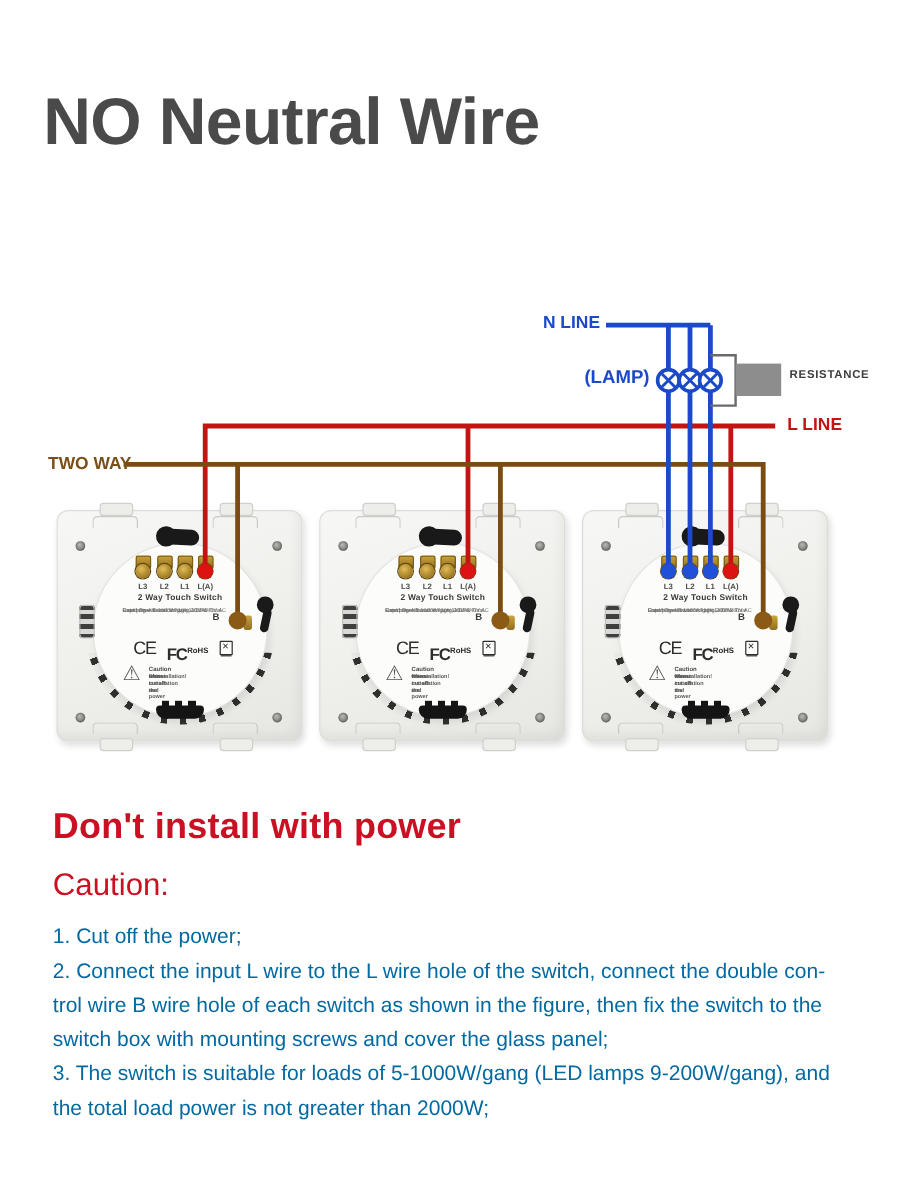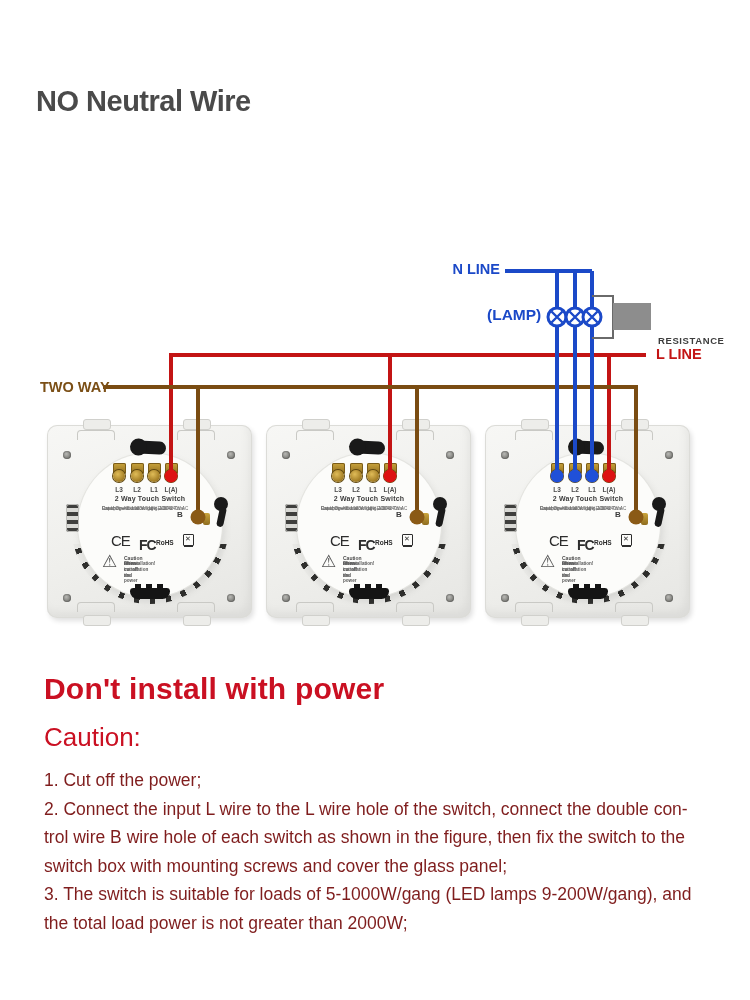--- a/index.html
+++ b/index.html
@@ -1,25 +1,25 @@
 <!DOCTYPE html>
 <html><head>
 <meta charset="utf-8">
 <style>
   html,body{margin:0;padding:0;background:#fff;}
   .stage{position:relative;width:750px;height:1000px;background:#fff;overflow:hidden;
          font-family:"Liberation Sans",sans-serif;}
   
-  .title{position:absolute;left:36px;top:72px;font-size:29px;line-height:58px;
+  .title{position:absolute;left:36px;top:72px;font-size:55px;line-height:58px;
          font-weight:700;color:#4a4a4a;letter-spacing:-.5px;}
   
   .dlbl{position:absolute;white-space:nowrap;font-weight:700;}
   .lbl-nline{left:448px;top:261px;width:52px;text-align:right;font-size:14.5px;color:#1b49c8;}
   .lbl-lamp{left:487px;top:306px;font-size:15.5px;font-weight:600;color:#1b49c8;}
-  .lbl-res{left:658px;top:307px;font-size:9.5px;letter-spacing:.6px;color:#3d3d3d;margin-top:28px;}
+  .lbl-res{left:658px;top:307px;font-size:9.5px;letter-spacing:.6px;color:#3d3d3d;}
   .lbl-lline{left:656px;top:346px;font-size:14.5px;color:#c31414;}
   .lbl-twoway{left:40px;top:379px;font-size:14.5px;color:#7b4f16;}
   
   .wires{position:absolute;left:0;top:0;z-index:5;pointer-events:none;}
   
   .switch-row{position:absolute;inset:0;z-index:1;}
   .switch{position:absolute;top:425px;width:205px;height:193px;border-radius:10px;
           background:linear-gradient(160deg,#f7f7f5 0%,#efefec 55%,#e6e6e3 100%);
           box-shadow:inset 0 0 0 1px #dcdcd8, inset -4px -6px 10px rgba(0,0,0,.05),
                      2px 3px 5px rgba(0,0,0,.12);}
@@ -85,21 +85,21 @@
      border:1px solid #2d2d2d;border-radius:1px;box-shadow:0 2px 0 -1px #2d2d2d;}
   .warn-tri{left:24px;top:100px;font-size:17px;line-height:17px;color:#555;}
   .caution-title{left:46px;top:102px;font-size:5px;font-weight:700;color:#4a4a4a;}
   .caution-lines{left:46px;top:108px;font-size:4.6px;line-height:5.8px;font-weight:600;color:#5a5a5a;}
   
   .warning-title{position:absolute;left:44px;top:672px;font-size:30px;font-weight:600;
                  color:#ca1022;letter-spacing:.2px;}
   .caution-heading{position:absolute;left:44px;top:722px;font-size:26px;font-weight:500;
                    color:#ca1022;}
   .instructions{position:absolute;left:44px;top:766px;width:690px;font-size:17.5px;
-                line-height:28.6px;color:#7f1d1d;}
+                line-height:28.6px;color:#0369a1;}
   .instructions div{white-space:nowrap;}
 </style>
 </head>
 <body>
 
 <div class="stage">
 
   <div class="title">
     <div>NO Neutral Wire</div>
   </div>

